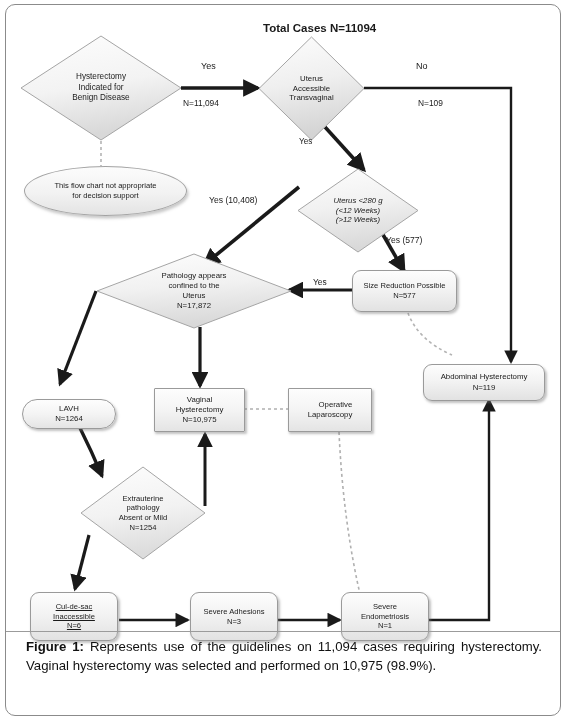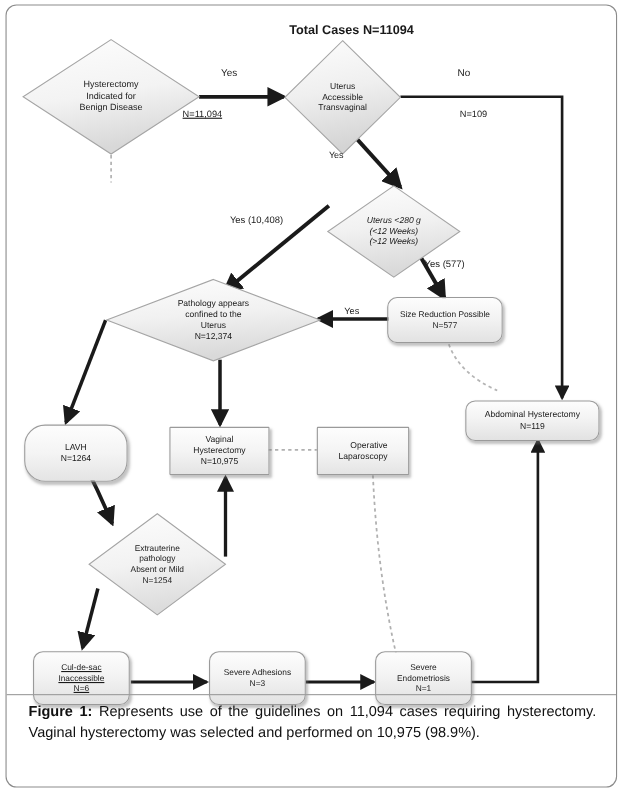--- a/index.html
+++ b/index.html
@@ -146,20 +146,26 @@
         </defs>
       <polygon points="81,1 161,53 81,105 1,53" fill="url(#gdA)" stroke="#a5a5a5" stroke-width="1"></polygon>
     </svg>
     <div class="txt">
       <div>Hysterectomy</div>
       <div>Indicated for</div>
       <div>Benign Disease</div>
     </div>
   </div>
 
+  <div class="node ellipse" style="left:24px;top:166px;width:163px;height:50px;font-size:7.6px;">
+    <div>
+      <div>This flow chart not appropriate</div>
+      <div>for decision support</div>
+    </div>
+  </div>
 
   <div class="node diamond" style="left:258px;top:36px;width:107px;height:105px;font-size:7.8px;">
     <svg class="shape" viewBox="0 0 107 105" preserveAspectRatio="none">
       <defs>
           <linearGradient id="gdB" x1="0" y1="0" x2="0.2" y2="1">
         <stop offset="0%" stop-color="#fdfdfd"></stop>
             <stop offset="50%" stop-color="#efefef"></stop>
             <stop offset="100%" stop-color="#d4d4d4"></stop>
       </linearGradient>
         </defs>
@@ -198,39 +204,39 @@
             <stop offset="50%" stop-color="#f1f1f1"></stop>
             <stop offset="100%" stop-color="#d9d9d9"></stop>
       </linearGradient>
         </defs>
       <polygon points="98,1 195,38 98,75 1,38" fill="url(#gdD)" stroke="#a5a5a5" stroke-width="1"></polygon>
     </svg>
     <div class="txt">
       <div>Pathology appears</div>
       <div>confined to the</div>
       <div>Uterus</div>
-      <div>N=12,374</div>
+      <div>N=17,872</div>
     </div>
   </div>
 
   <div class="node rbox" style="left:352px;top:270px;width:105px;height:42px;font-size:7.6px;">
     <div>
       <div>Size Reduction Possible</div>
       <div>N=577</div>
     </div>
   </div>
 
   <div class="node rbox" style="left:423px;top:364px;width:122px;height:37px;font-size:7.8px;">
     <div>
       <div>Abdominal Hysterectomy</div>
       <div>N=119</div>
     </div>
   </div>
 
-  <div class="node sbox" style="left:22px;top:386px;width:94px;height:52px;font-size:7.8px;border-radius:19px;">
+  <div class="node sbox" style="left:22px;top:399px;width:94px;height:30px;font-size:7.8px;border-radius:19px;">
     <div>
       <div>LAVH</div>
       <div>N=1264</div>
     </div>
   </div>
 
   <div class="node sbox" style="left:154px;top:388px;width:91px;height:44px;font-size:7.8px;">
     <div>
       <div>Vaginal</div>
       <div>Hysterectomy</div>
@@ -281,21 +287,21 @@
 
   <div class="node rbox" style="left:341px;top:592px;width:88px;height:49px;font-size:7.6px;">
     <div>
       <div>Severe</div>
       <div>Endometriosis</div>
       <div>N=1</div>
     </div>
   </div>
 
   <div class="lbl" style="left:201px;top:61px;font-size:9px;">Yes</div>
-  <div class="lbl" style="left:166px;top:98px;font-size:8.4px;text-decoration:underline;">N=11,094</div>
+  <div class="lbl" style="left:183px;top:98px;font-size:8.4px;">N=11,094</div>
 
   <div class="lbl" style="left:416px;top:61px;font-size:9px;">No</div>
   <div class="lbl" style="left:418px;top:98px;font-size:8.4px;">N=109</div>
 
   <div class="lbl" style="left:299px;top:137px;font-size:8.2px;">Yes</div>
 
   <div class="lbl" style="left:209px;top:195px;font-size:8.6px;">Yes  (10,408)</div>
 
   <div class="lbl" style="left:386px;top:235px;font-size:8.6px;">Yes (577)</div>
 

